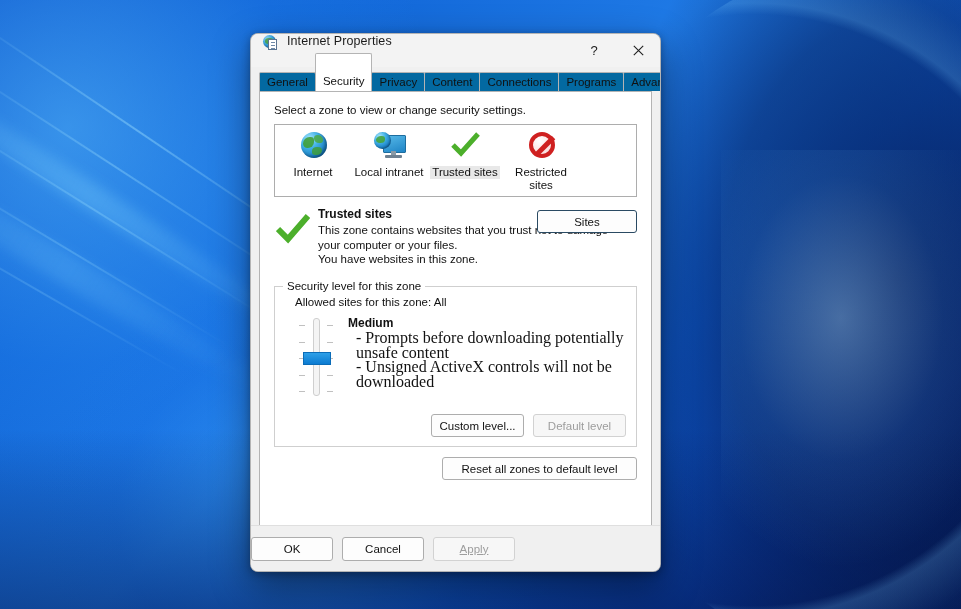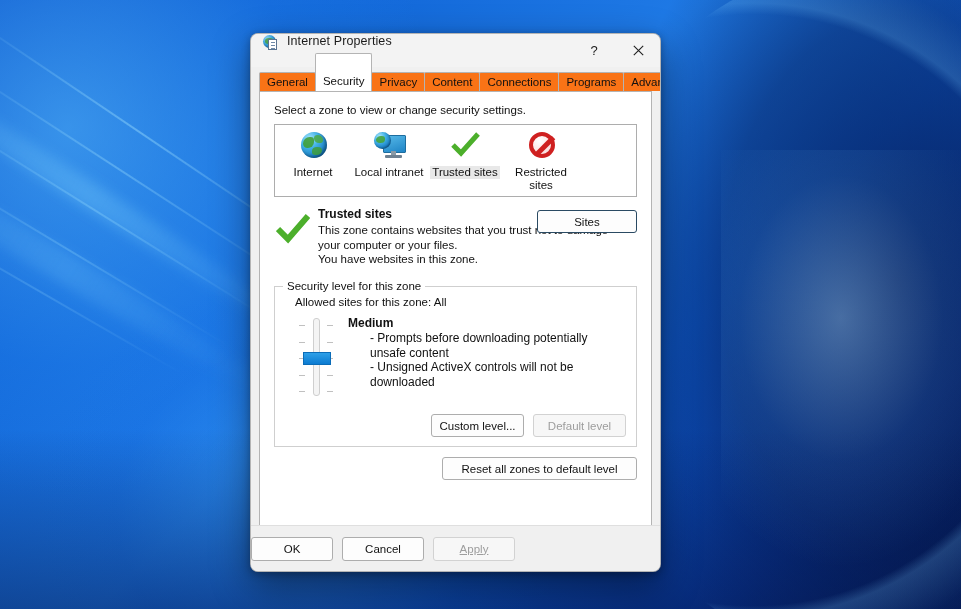--- a/index.html
+++ b/index.html
@@ -117,21 +117,21 @@
     position: relative;
     height: 20px;
     margin: 4px 8px 0 8px;
     display: flex;
     align-items: flex-end;
     font-size: 11.5px;
   }
   .tab {
     border: 1px solid #b4b4b4;
     border-bottom: none;
-    background: #f97316;
+    background: #0369a1;
     padding: 2px 7px 2px 7px;
     margin-right: -1px;
     color: #111;
     line-height: 14px;
     position: relative;
     border-top-left-radius: 2px;
     border-top-right-radius: 2px;
     cursor: default;
     white-space: nowrap;
   }
@@ -307,21 +307,21 @@
     background: linear-gradient(to bottom, #2ea0e8, #0c7bd1);
     border: 1px solid #0a6cb8;
     box-sizing: border-box;
   }
   .tick {
     position: absolute; width: 6px; height: 1px; background: #c0c0c0;
   }
 
   .leveltext { flex: 1; padding-left: 3px; }
   .level-name { font-size: 12px; font-weight: bold; color: #111; line-height: 15px; }
-  .level-bullet { font-size: 12px; color: #111; line-height: 14.5px; margin-left: 22px; }
+  .level-bullet { font-size: 16px; color: #111; line-height: 14.5px; margin-left: 8px; font-family: Liberation Serif, serif; }
 
   .grp-btns {
     position: absolute; right: 10px; bottom: 9px;
     display: flex; gap: 9px;
   }
   .grp-btns .btn { width: 93px; height: 23px; display:flex; align-items:center; justify-content:center; }
 
   .reset-row {
     margin-top: 10px; display: flex; justify-content: flex-end; padding-right: 0px;
   }

